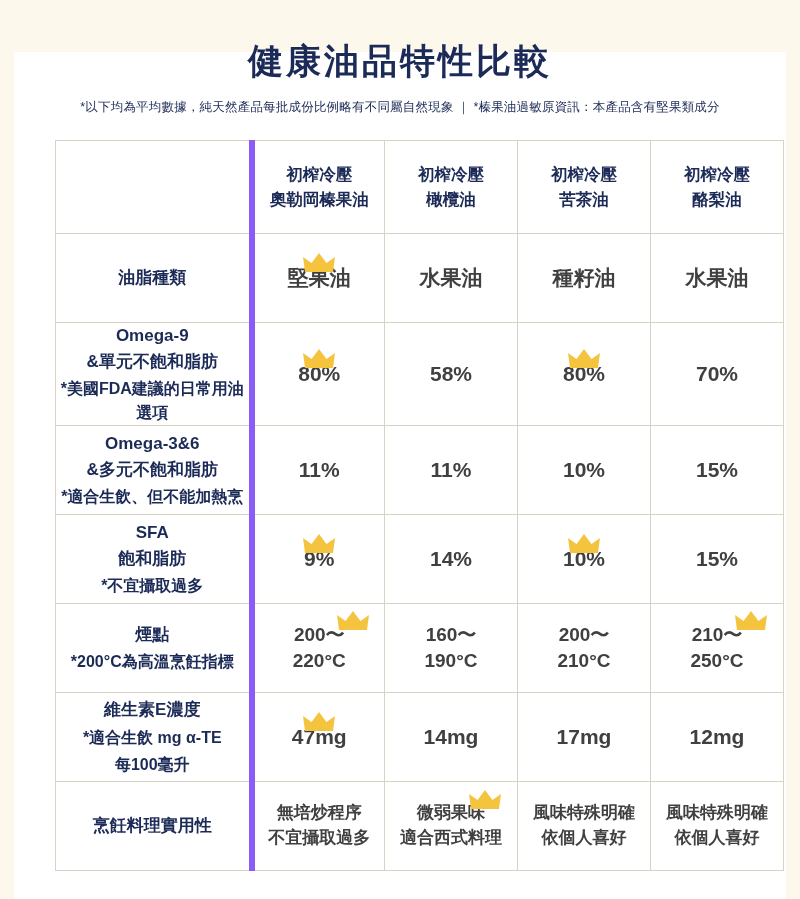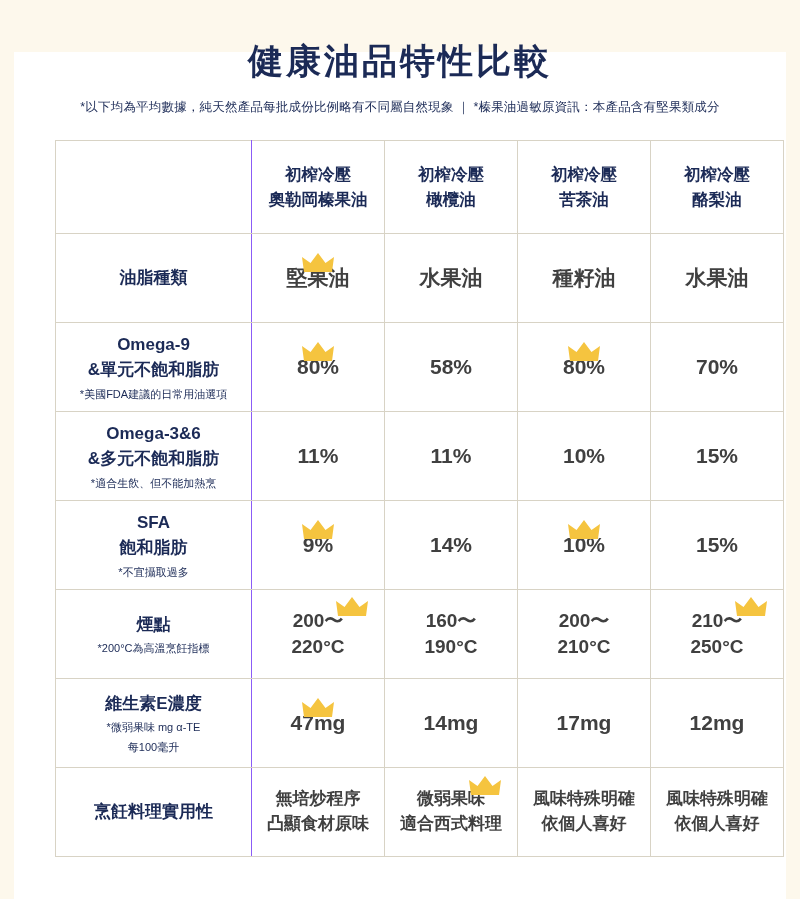--- a/index.html
+++ b/index.html
@@ -86,22 +86,22 @@
     height: 88px;
   }
   .rowlabel {
     font-size: 17px;
     font-weight: bold;
     line-height: 1.5;
     color: #1b2a56;
   }
   .rowlabel .sub {
     display: block;
-    font-size: 11px;
-    font-weight: normal;
+    font-size: 16px;
+    font-weight: bold;
     margin-top: 3px;
     color: #1b2a56;
   }
   .val {
     font-size: 21px;
     font-weight: bold;
     color: #404040;
     line-height: 1.35;
   }
   .val.small {
@@ -127,21 +127,21 @@
     left: calc(50% + 34px);
   }
   .crown svg { display: block; }
   .cellwrap {
     position: relative;
     display: inline-block;
     padding: 0 4px;
   }
   
   tbody td:first-child, thead td:first-child {
-    border-right: 1px solid #8b5cf6;
+    border-right: 6px solid #8b5cf6;
     text-align: center;
   }
 </style>
 </head>
 <body>
 
 <div class="page">
   <div class="bg-band"></div>
   <div class="bg-inner"></div>
 
@@ -324,21 +324,21 @@
               </span>
               <span class="val two">210〜</span><br>
               <span class="val two">250°C</span>
             </span>
           </td>
         </tr>
 
         <tr>
           <td class="rowlabel">
             <div>維生素E濃度</div>
-            <span class="sub">*微弱果味 mg α-TE</span>
+            <span class="sub">*適合生飲 mg α-TE</span>
             <span class="sub">每100毫升</span>
           </td>
           <td>
             <span class="cellwrap">
               <span class="crown">
                 <svg viewBox="0 0 34 24" width="34" height="24">
                     <path d="M3 21 L1 6 L9.5 12 L17 2 L24.5 12 L33 6 L31 21 Z" fill="#f5c43f"></path>
                   </svg>
               </span>
               <span class="val">47mg</span>
@@ -352,21 +352,21 @@
           </td>
           <td>
             <span class="val">12mg</span>
           </td>
         </tr>
 
         <tr>
           <td class="rowlabel">烹飪料理實用性</td>
           <td>
             <span class="val small">無培炒程序</span><br>
-            <span class="val small">凸顯食材原味</span>
+            <span class="val small">不宜攝取過多</span>
           </td>
           <td>
             <span class="cellwrap">
               <span class="crown offset-r">
                 <svg viewBox="0 0 34 24" width="34" height="24">
                     <path d="M3 21 L1 6 L9.5 12 L17 2 L24.5 12 L33 6 L31 21 Z" fill="#f5c43f"></path>
                   </svg>
               </span>
               <span class="val small">微弱果味</span><br>
               <span class="val small">適合西式料理</span>

